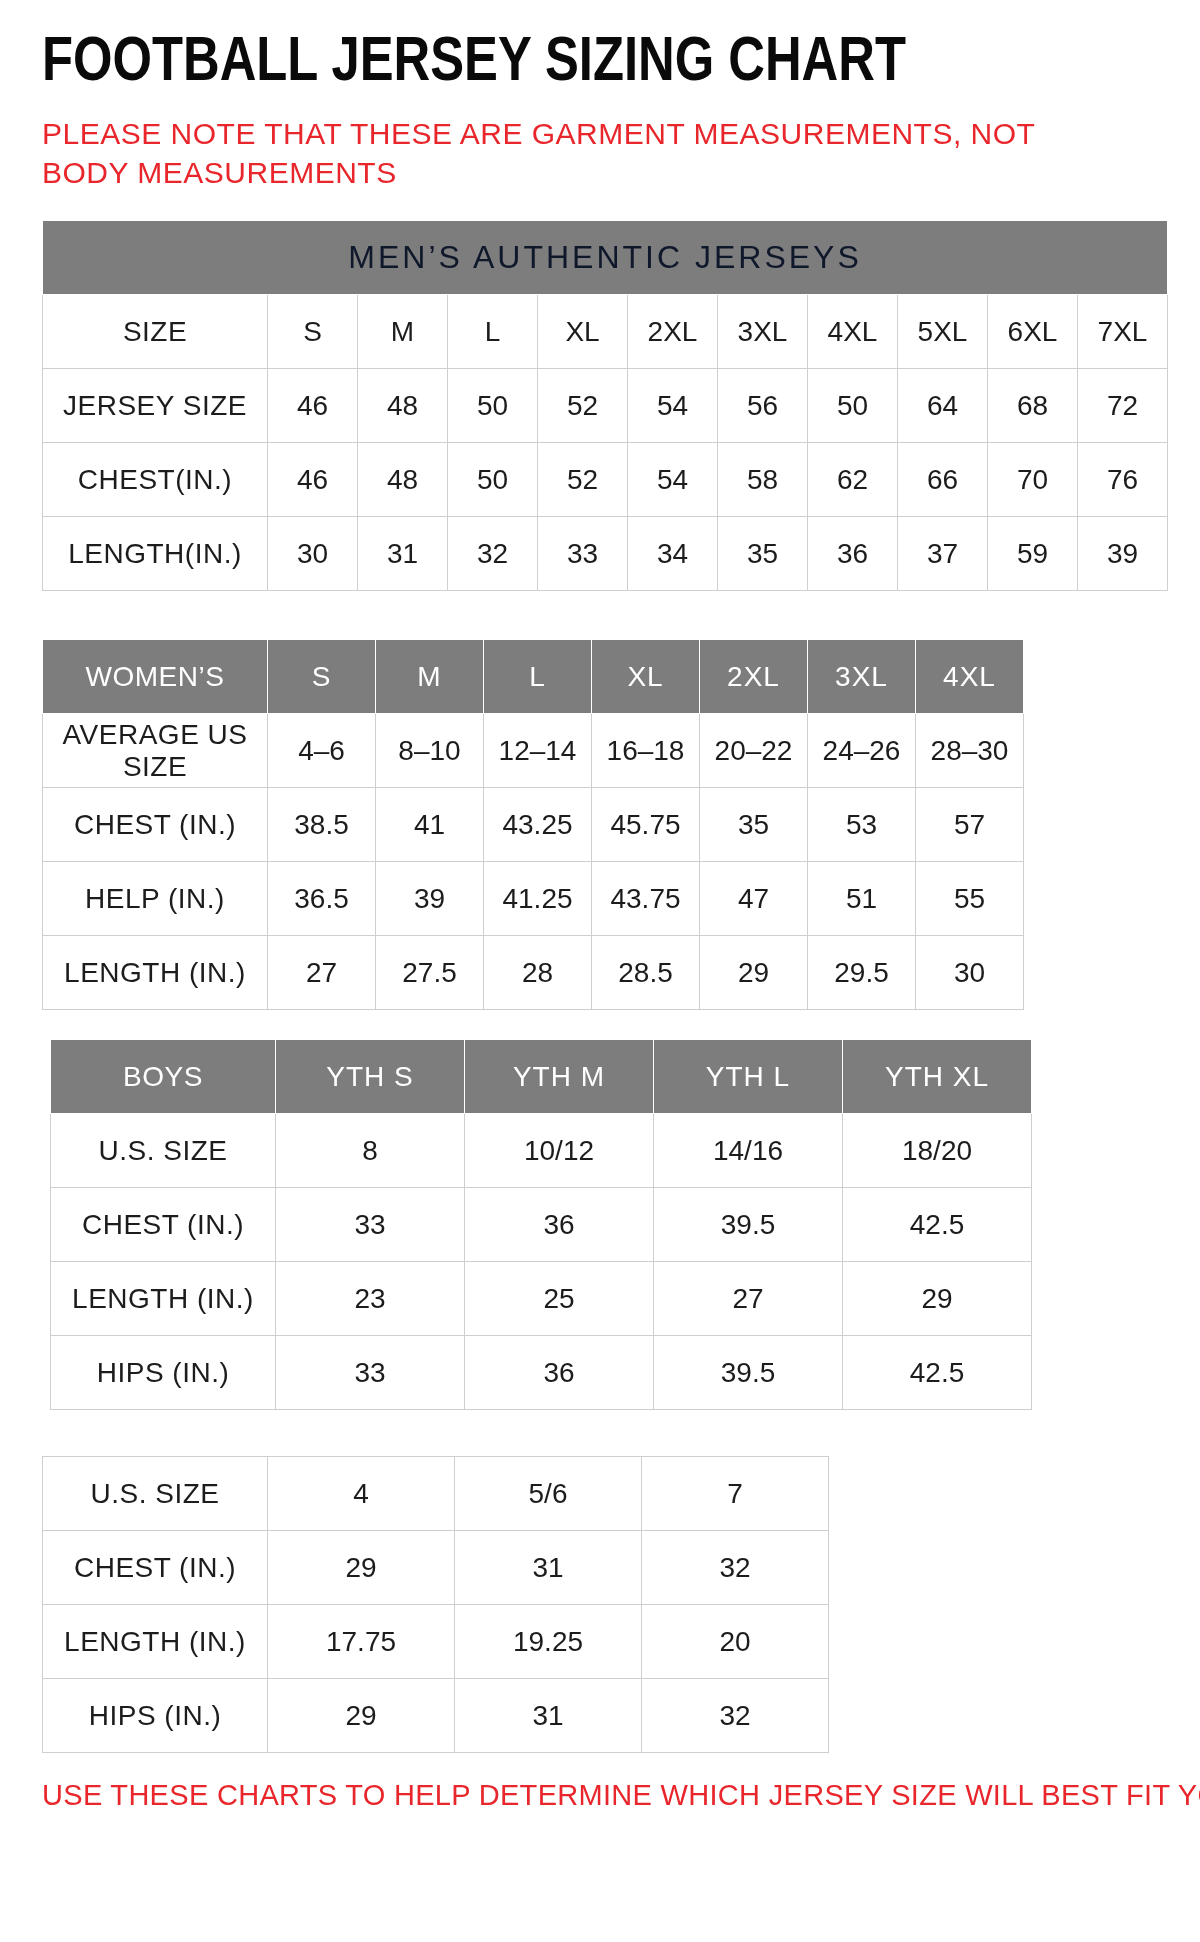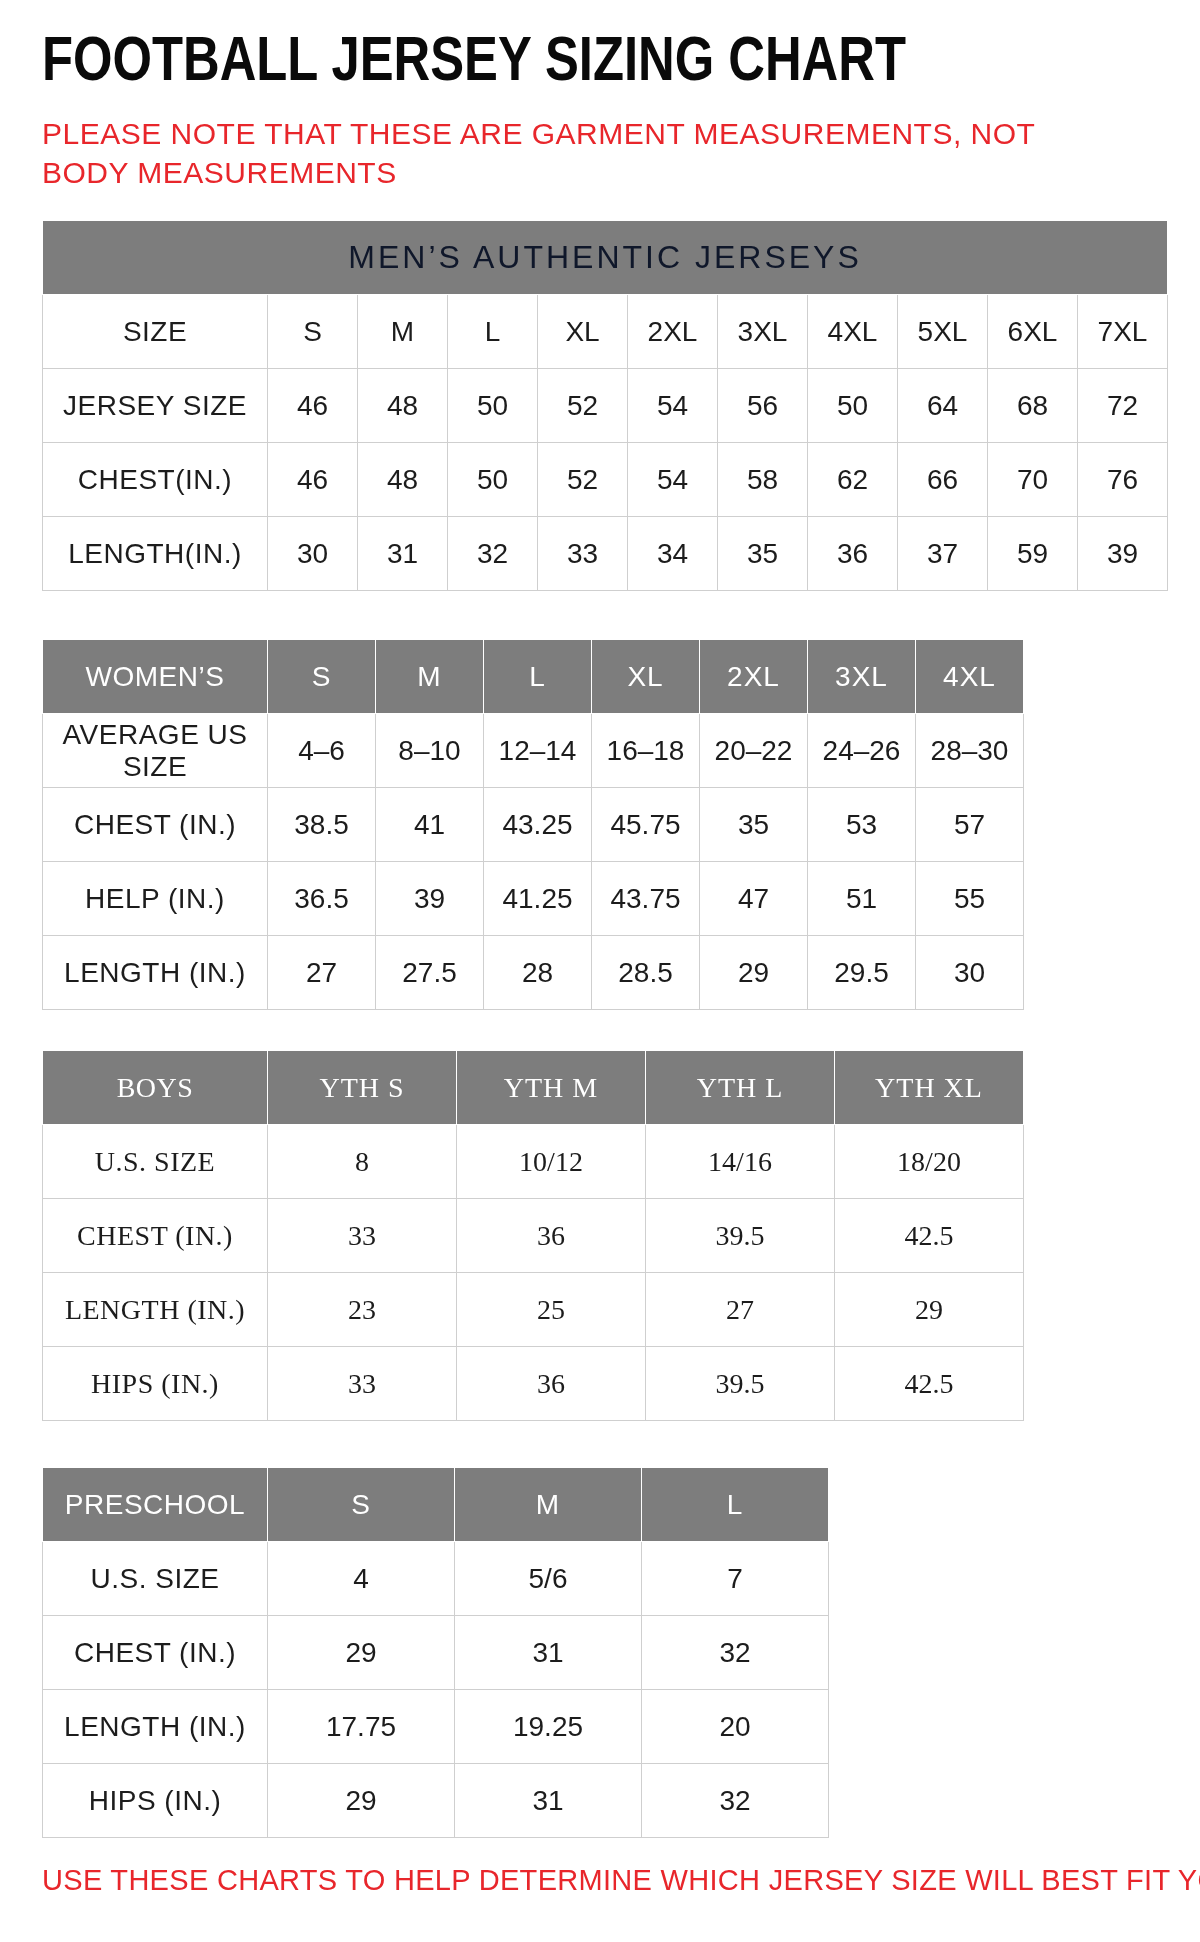--- a/index.html
+++ b/index.html
@@ -64,22 +64,22 @@
     font-weight:400;
   }
   tr.head-row th, tr.head-row td{
     background:var(--header-gray);
     color:#fff;
     border-color:#fff;
     font-weight:400;
     letter-spacing:1px;
   }
   .mens-table{width:1125px;margin:0 0 48px 0;}
-  .womens-table{width:981px;margin:0 0 40px 0;}
-  .boys-table{width:981px;margin:0 0 46px 0;font-family:Liberation Serif, serif;}
+  .womens-table{width:981px;margin:0 0 29px 0;}
+  .boys-table{width:981px;margin:0 0 46px 8px;}
   .preschool-table{width:786px;margin:0 0 0 0;}
   .footer-note{
     color:var(--accent-red);
     font-size:29px;
     margin:26px 0 0 0;
     letter-spacing:0.3px;
     white-space:nowrap;
   }
 </style>
 </head>
@@ -277,26 +277,20 @@
   </table>
 
   <table class="size-table preschool-table">
     <colgroup>
       <col style="width:225px">
       <col style="width:187px">
         <col style="width:187px">
         <col style="width:187px">
     </colgroup>
     <tbody>
-        <tr class="head-row">
-          <th class="row-label">PRESCHOOL</th>
-          <td>S</td>
-          <td>M</td>
-          <td>L</td>
-        </tr>
         <tr class="data-row">
           <th class="row-label">U.S. SIZE</th>
           <td>4</td>
           <td>5/6</td>
           <td>7</td>
         </tr>
         <tr class="data-row">
           <th class="row-label">CHEST (IN.)</th>
           <td>29</td>
           <td>31</td>

